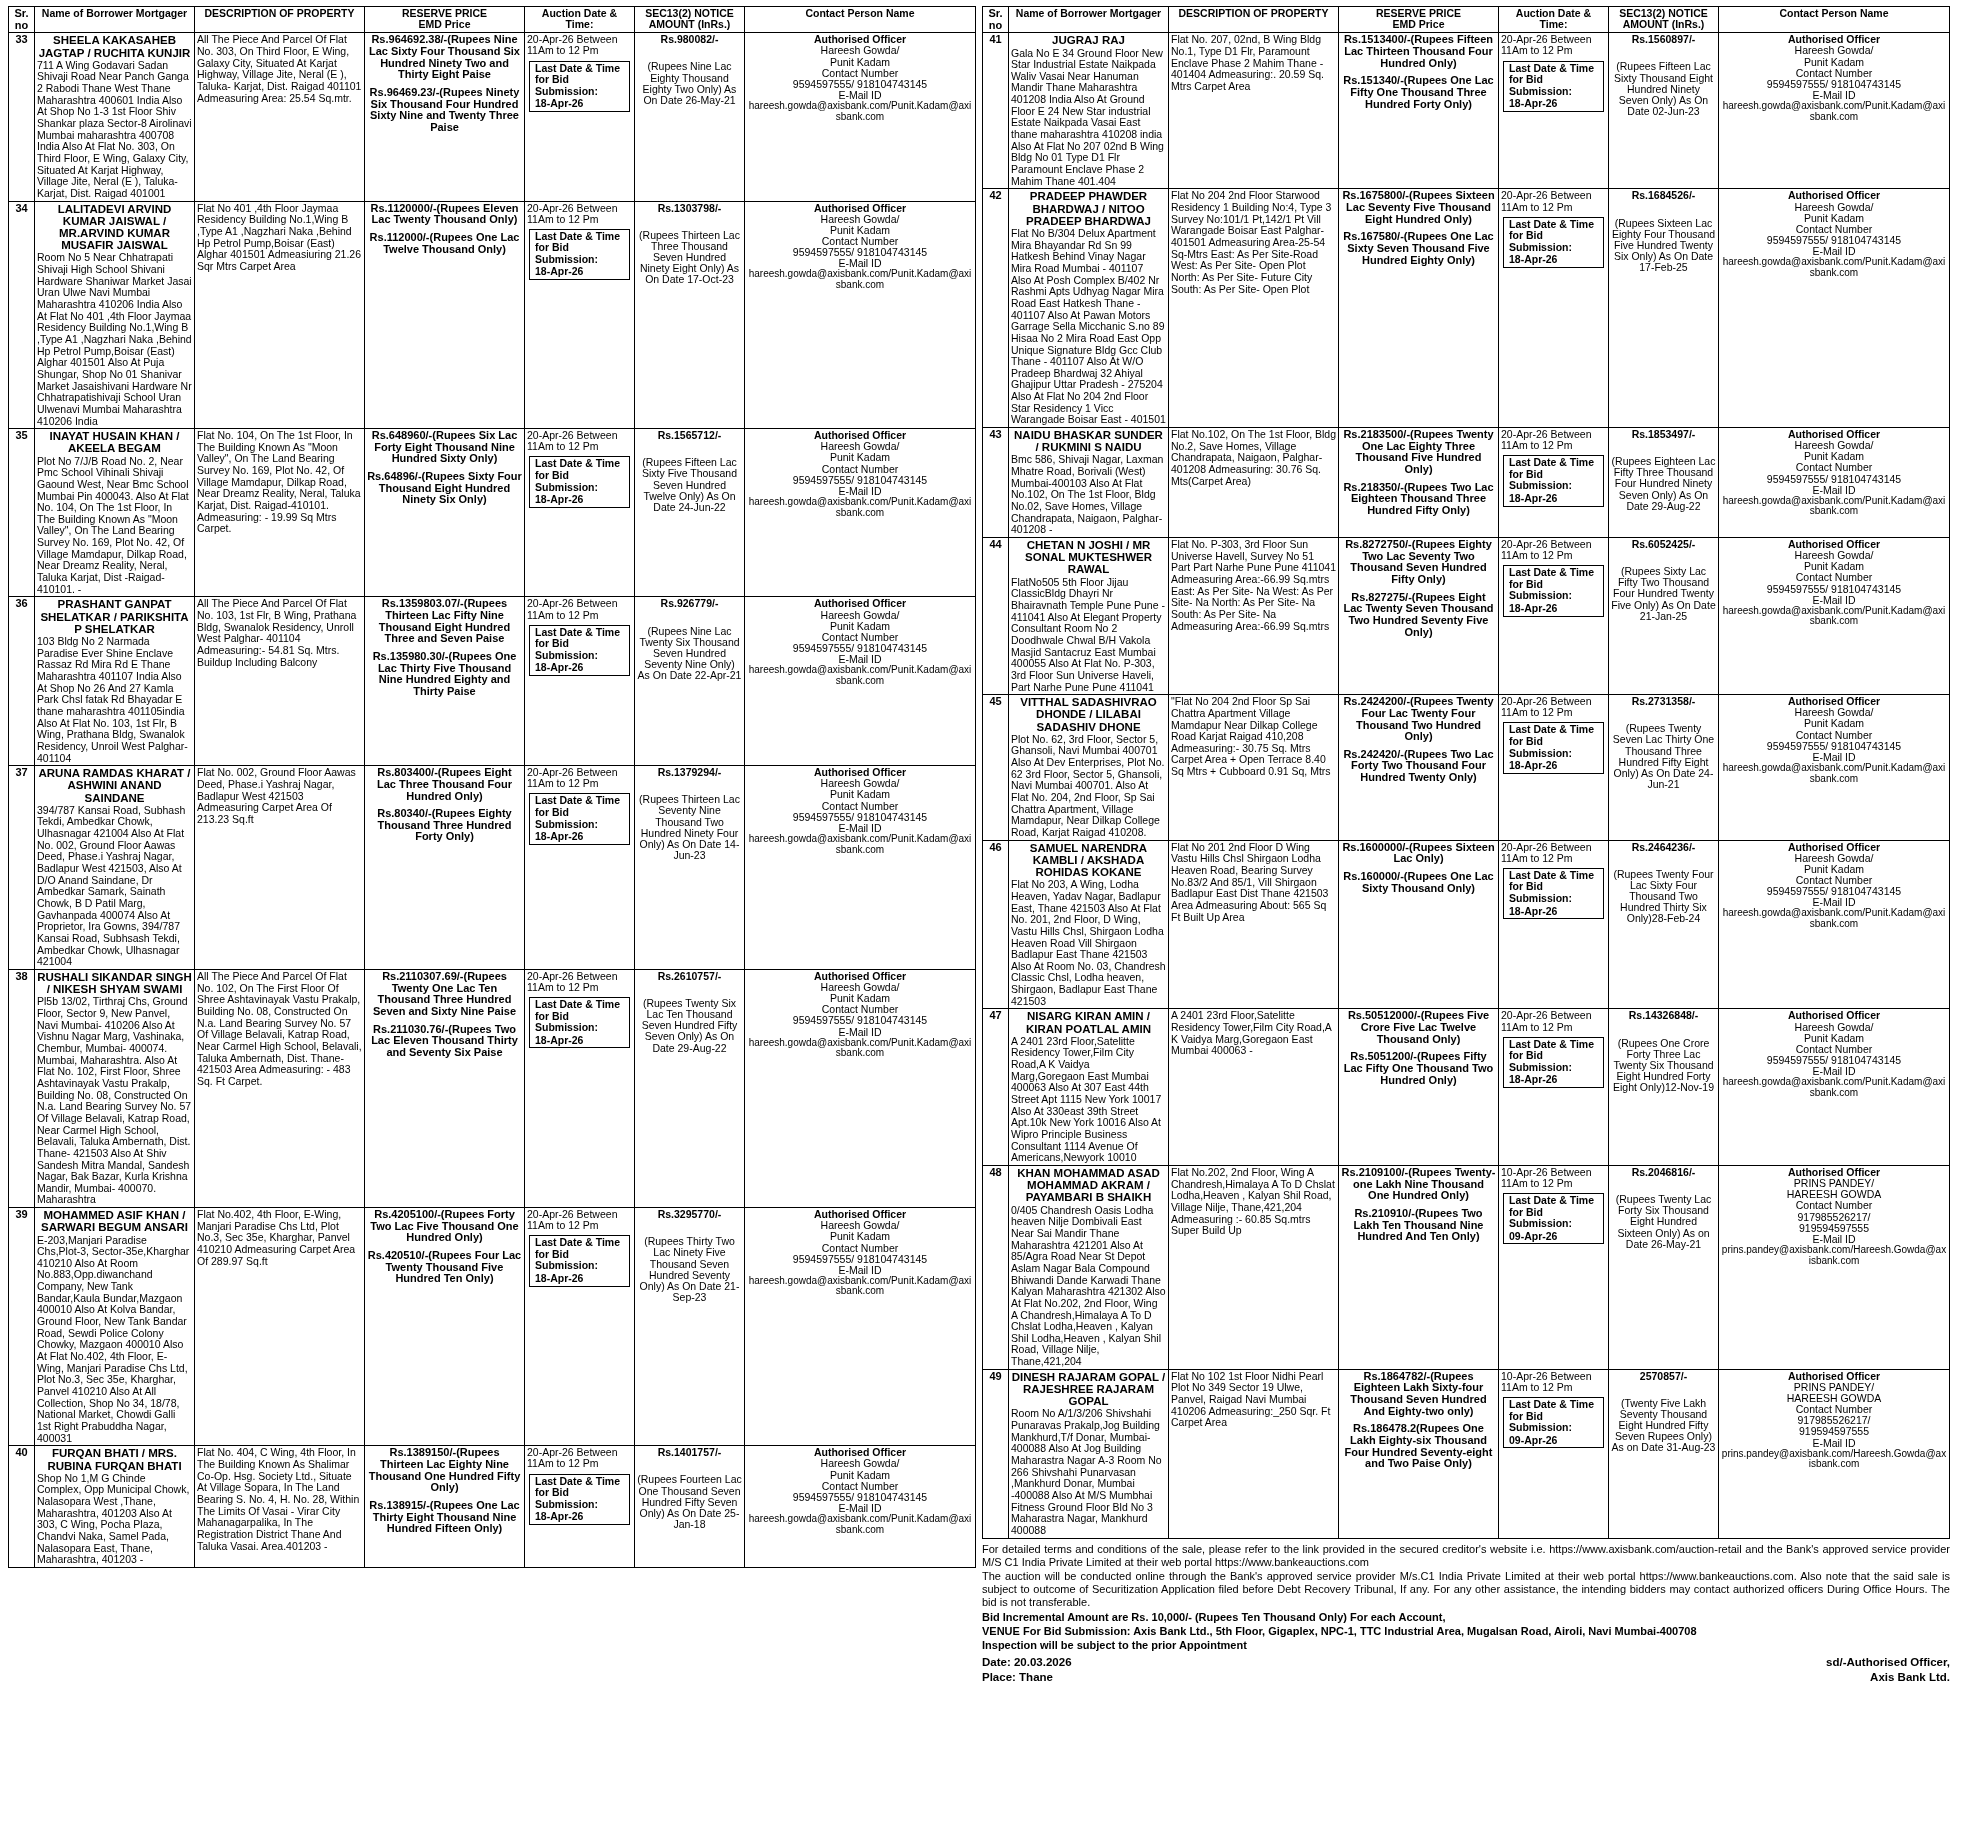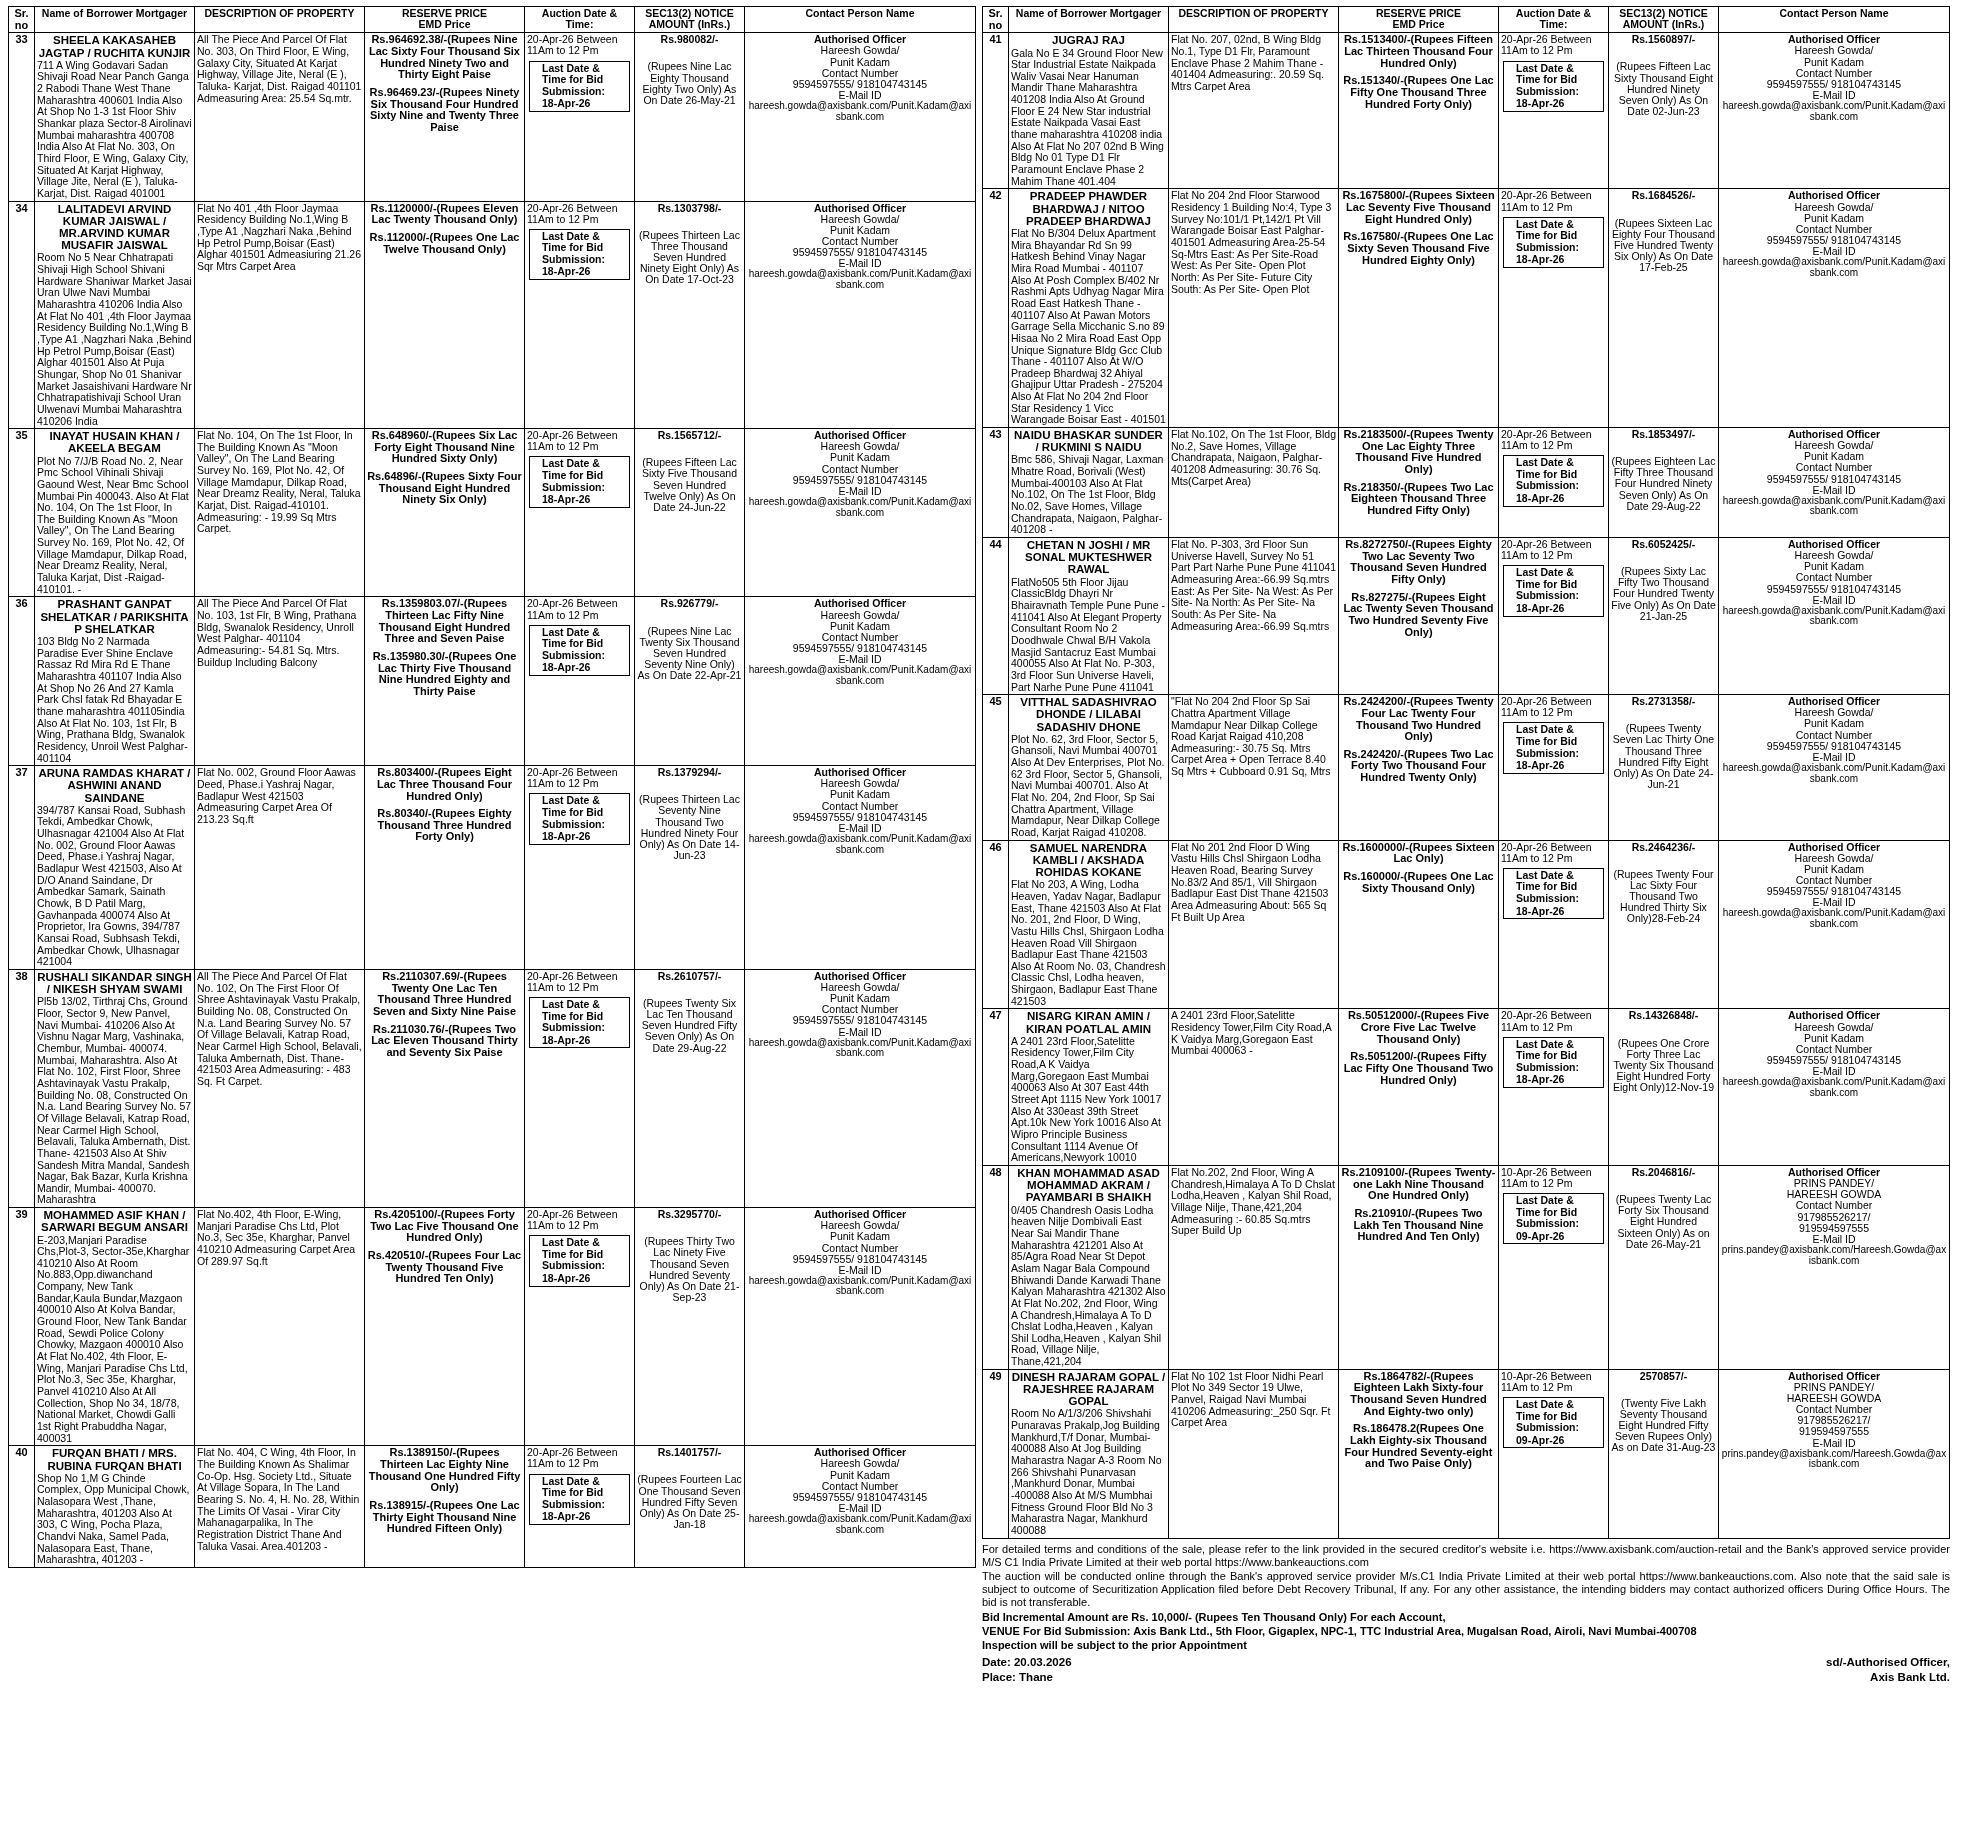--- a/index.html
+++ b/index.html
@@ -49,21 +49,21 @@
   .bor-addr { text-align:justify; font-size:10.5px; }
   .desc { text-align:justify; font-size:10.5px; }
   .price-main { font-weight:bold; font-size:11px; margin-bottom:6px; display:block;}
   .price-emd { font-weight:bold; font-size:11px; display:block; }
   .date-line { font-size:10.5px; }
   .lastdate {
     border:1px solid #000;
     font-weight:bold;
     font-size:10.5px;
     margin:4px 2px 2px 2px;
-    padding:1px 12px;
+    padding:1px 5px;
     line-height:1.1;
   }
   .lastdate .ld-date { display:block; margin-top:1px; }
   .notice-amt { font-weight:bold; font-size:10.5px; }
   .notice-sub { font-size:10.5px;margin-top:16px; }
   .contact { font-size:10.5px; }
   .contact .co-title { font-weight:bold; display:block;}
   .contact .co-mail { font-size:10px; word-break:break-all; }
 
   .footer { margin-top:4px; font-size:11px; line-height:1.2; text-align:justify; }

